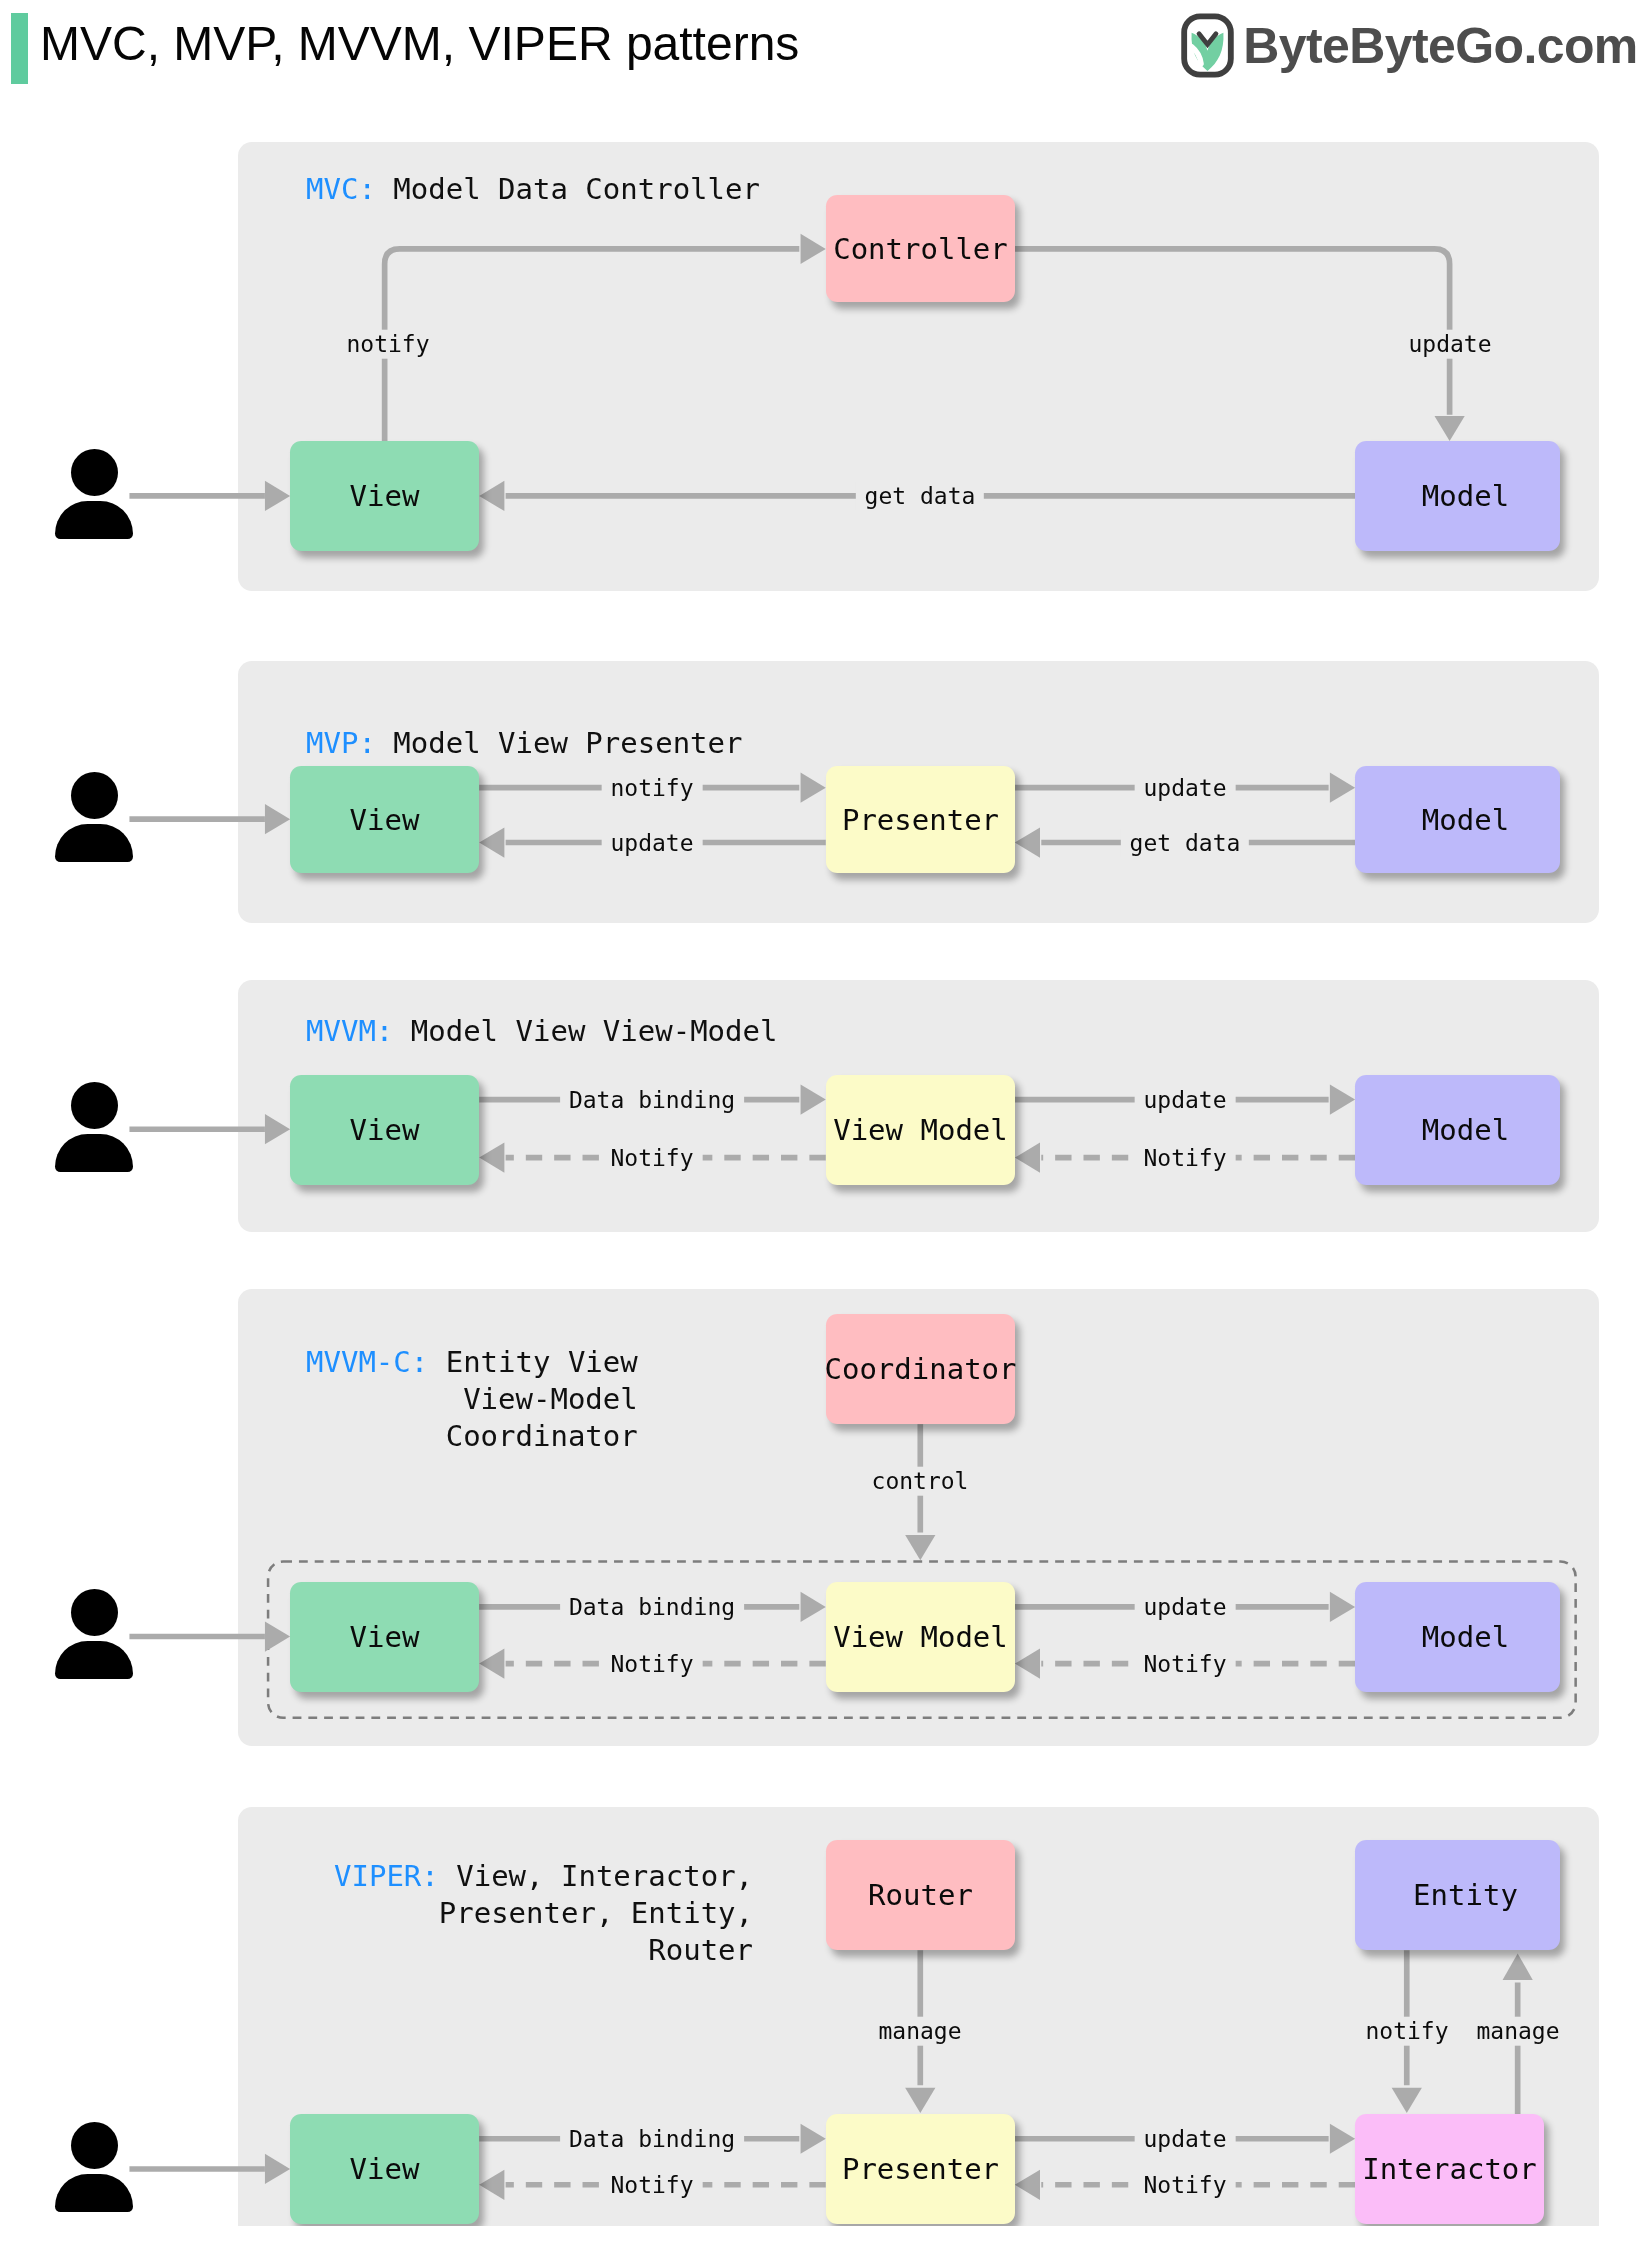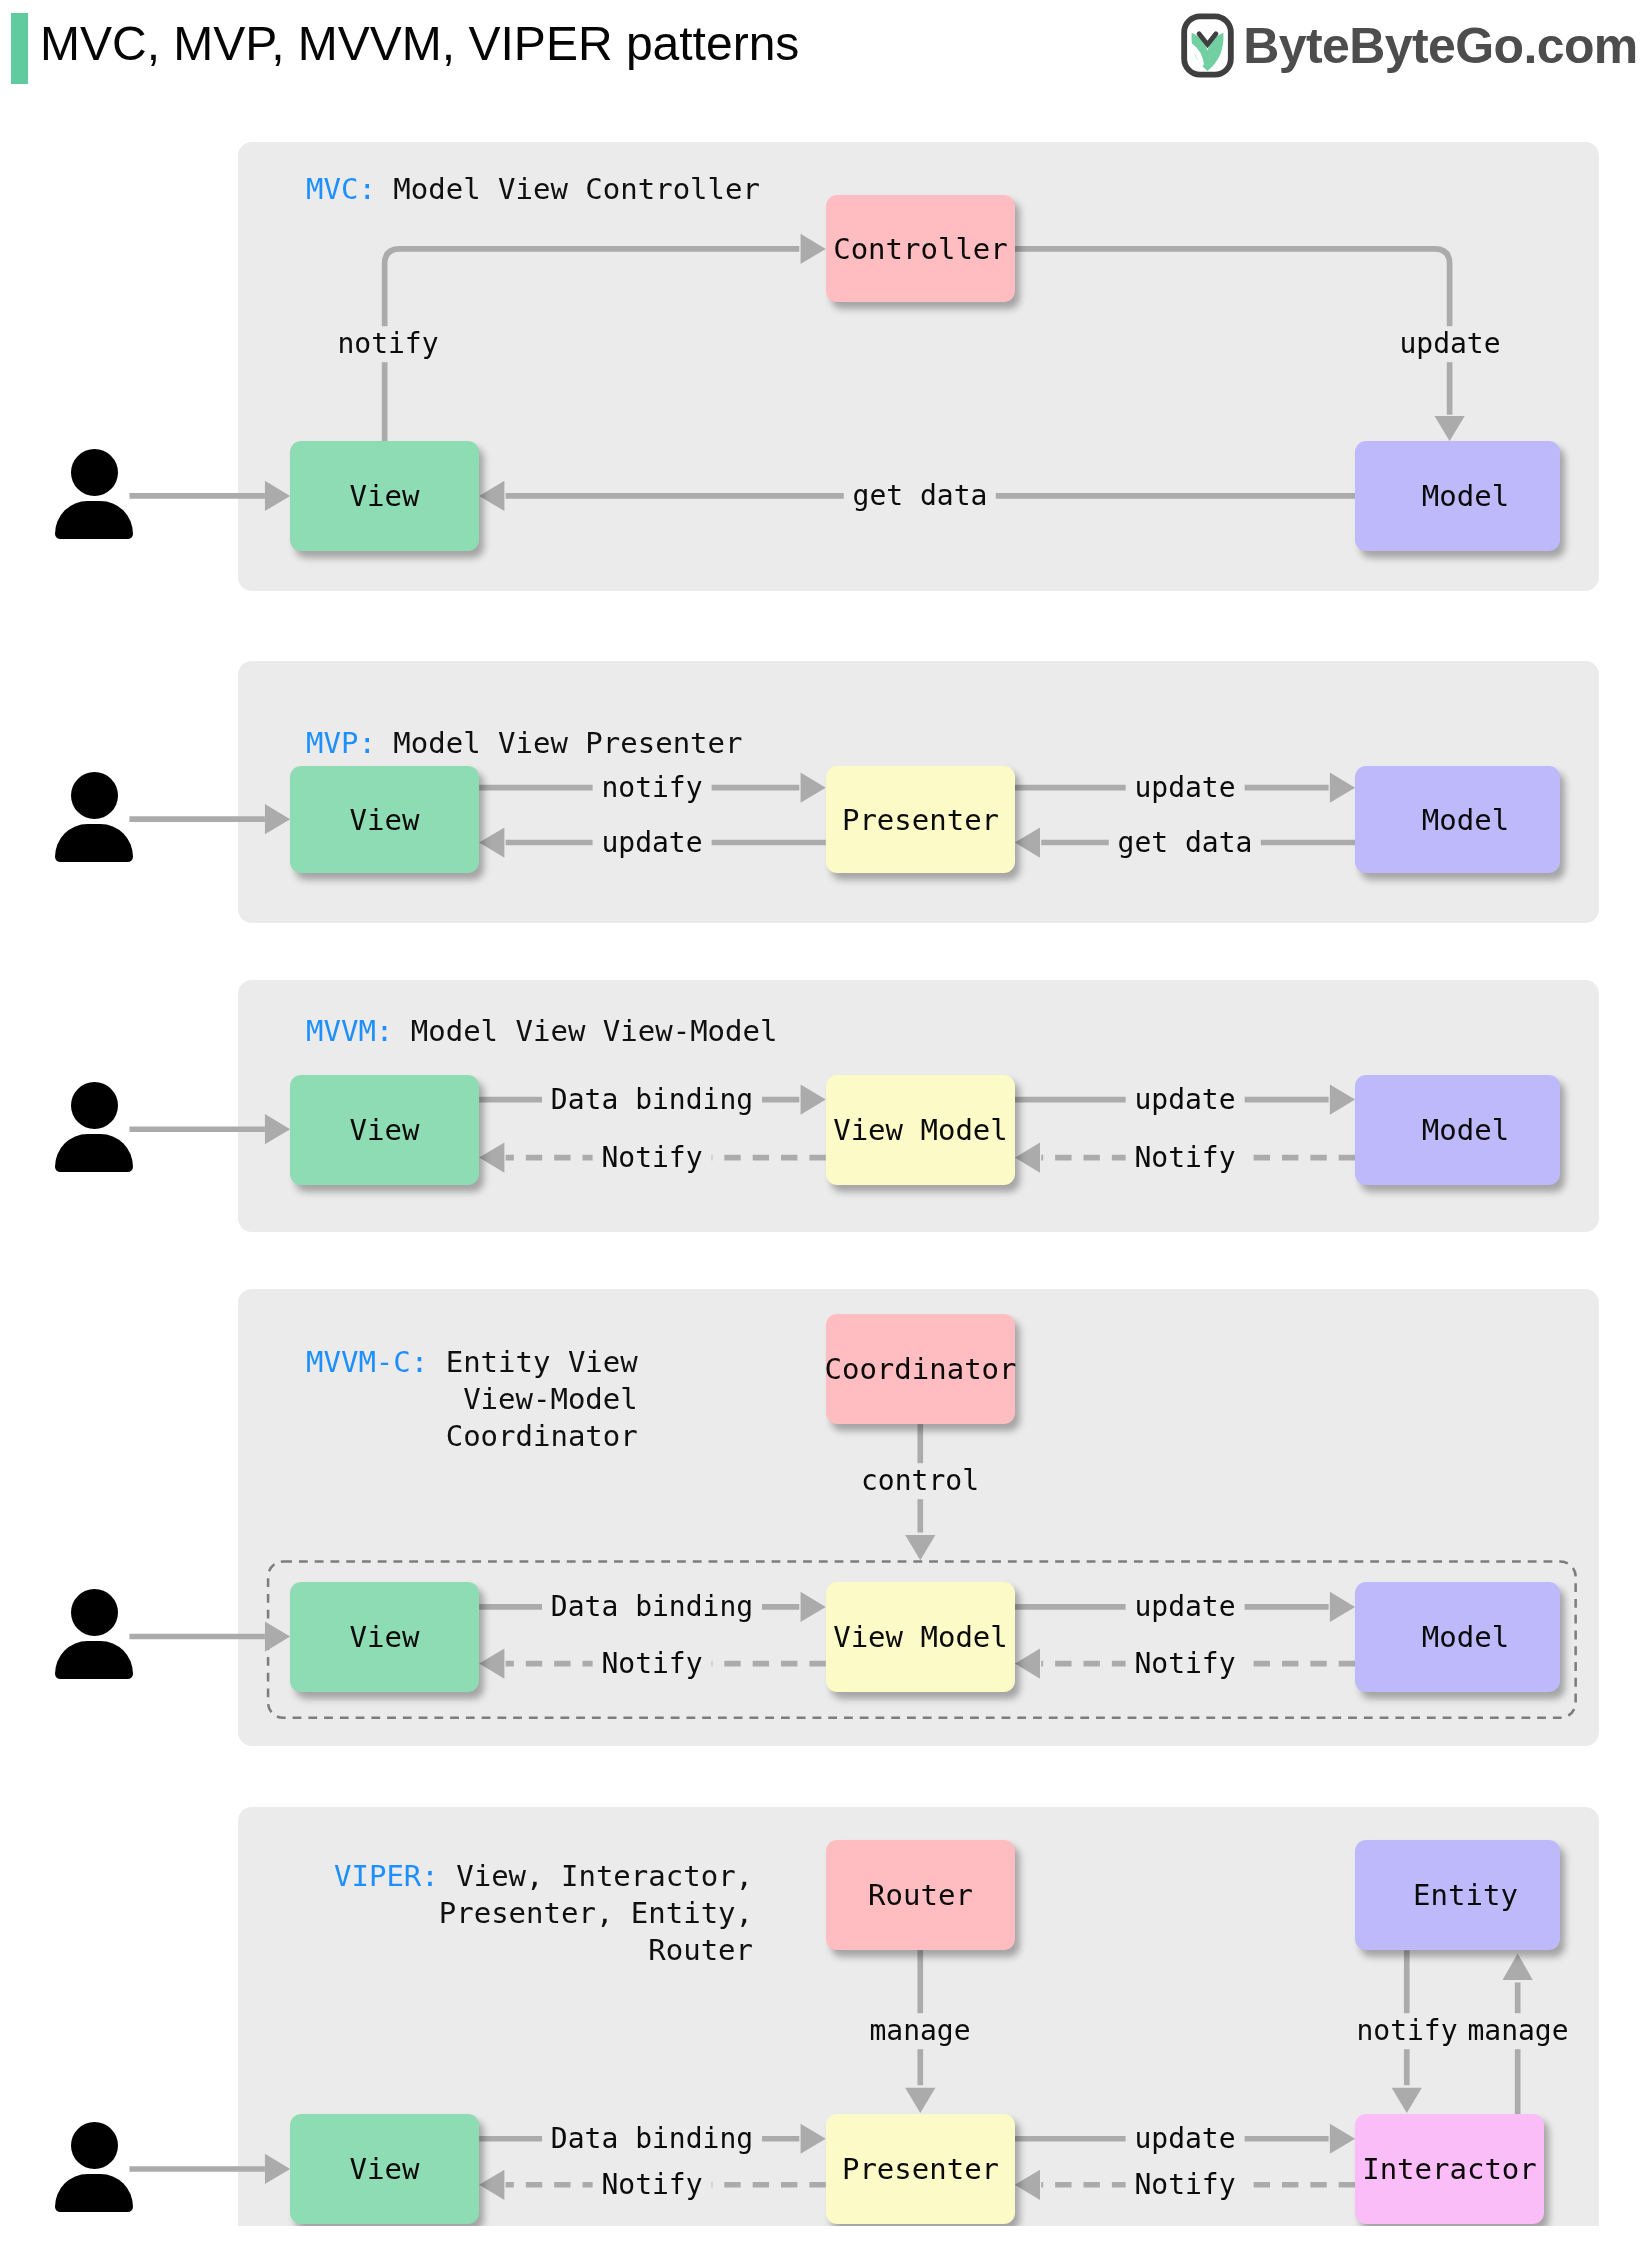--- a/index.html
+++ b/index.html
@@ -21,21 +21,21 @@
   .box{position:absolute;width:189px;display:flex;align-items:center;justify-content:center;
        border-radius:11.3px;font-size:29px;color:#0b0b0b;z-index:3;
        box-shadow:5px 6.3px 7.6px rgba(0,0,0,0.30);white-space:nowrap;}
   .box-green{background:var(--box_green);}
   .box-pink{background:var(--box_pink);}
   .box-purple{background:var(--box_purple);padding-left:16px;}
   .box-yellow{background:var(--box_yellow);}
   .box-magenta{background:var(--box_magenta);}
   
   .alabel{position:absolute;transform:translate(-50%,-50%);background:var(--panel_bg);
-          padding:1.3px 8.8px;font-size:28px;color:#0b0b0b;white-space:nowrap;z-index:3;text-align:center;}
+          padding:1.3px 8.8px;font-size:23px;color:#0b0b0b;white-space:nowrap;z-index:3;text-align:center;}
   
   .person{position:absolute;width:78px;z-index:3;}
   .person .head{width:47px;height:47px;background:#000;border-radius:50%;margin:0 auto;}
   .person .torso{width:78px;height:38px;background:#000;border-radius:39px 39px 6.3px 6.3px;margin-top:5px;}
   
   svg.arrows{position:absolute;left:0;top:0;z-index:2;}
   .ln{stroke:var(--arrow_gray);stroke-width:9;fill:none;stroke-linejoin:round;}
   .lnd{stroke:var(--arrow_gray);stroke-width:9;fill:none;stroke-dasharray:26 19;}
   .hd{fill:var(--arrow_gray);}
   .dashed-rect{stroke:#7d7d7d;stroke-width:4;fill:none;stroke-dasharray:14 11;}
@@ -125,21 +125,21 @@
     <path class="lnd" d="M1310 3467 H802"></path>
       <polygon class="hd" points="760,3467 800,3443 800,3491"></polygon>
     <path class="ln" d="M1610 3394 H2108"></path>
       <polygon class="hd" points="2150,3394 2110,3370 2110,3418"></polygon>
     <path class="lnd" d="M2150 3467 H1652"></path>
       <polygon class="hd" points="1610,3467 1650,3443 1650,3491"></polygon>
   </svg>
 
   <div class="ptitle" style="left:306px;top:171px;">
     <span class="tag">MVC:</span>
-    <span>Model View Controller</span>
+    <span>Model Data Controller</span>
   </div>
   <div class="person" style="left:55px;top:449px;">
     <div class="head"></div>
       <div class="torso"></div>
   </div>
   <div class="box box-pink" style="left:826px;top:195px;height:107px;text-align:right;">Controller</div>
   <div class="box box-green" style="left:290px;top:441px;height:110px;">View</div>
   <div class="box box-purple" style="left:1355px;top:441px;height:110px;">Model</div>
   <div class="alabel" style="left:388px;top:344px;">notify</div>
   <div class="alabel" style="left:1450px;top:344px;">update</div>

